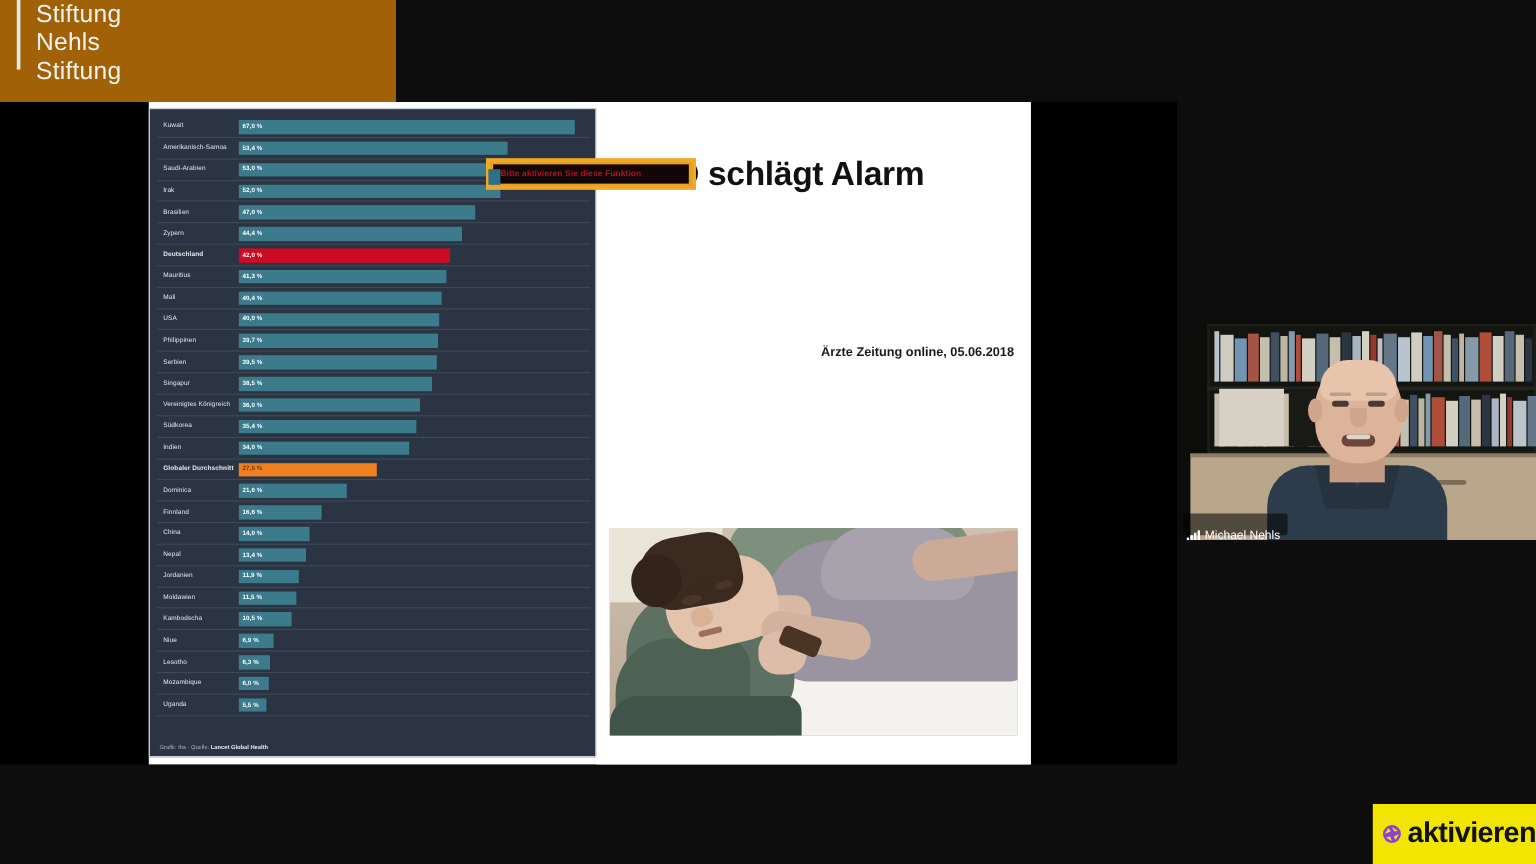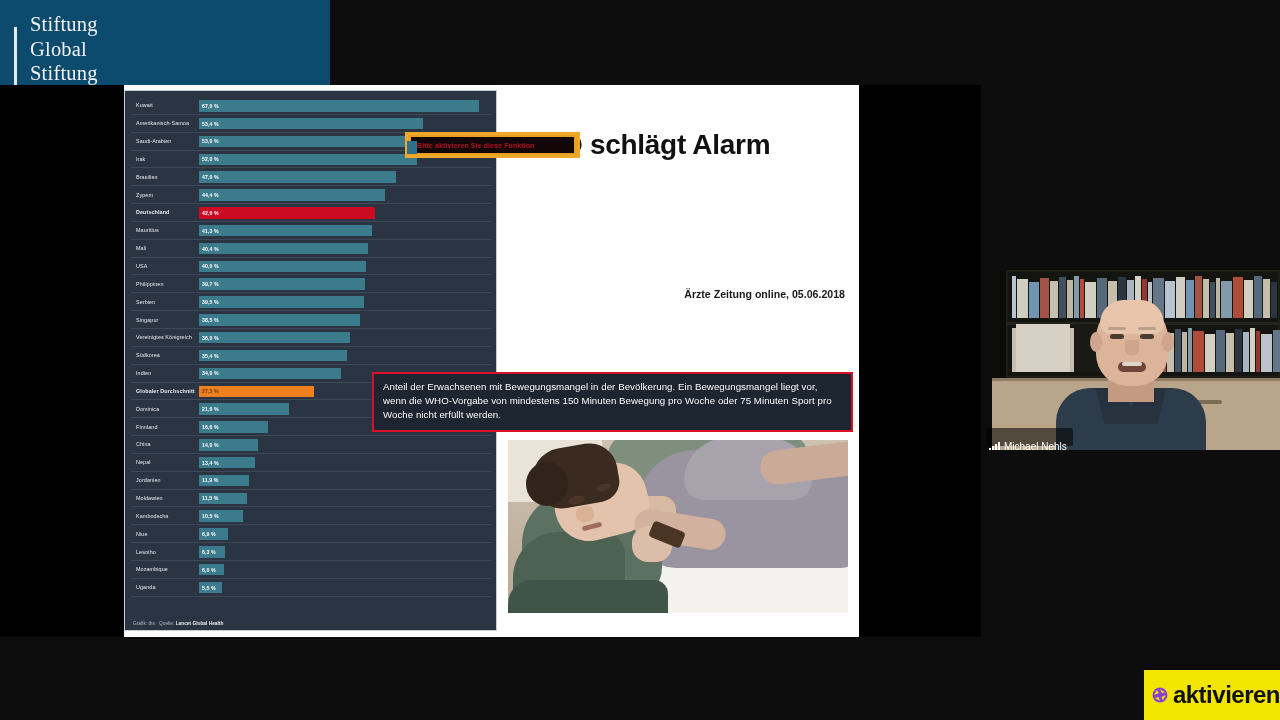--- a/index.html
+++ b/index.html
@@ -6,21 +6,21 @@
   html,body { width:1280px; height:720px; overflow:hidden; }
   body {
     background:#0d0d0d;
     font-family:"Liberation Sans", sans-serif;
     position:relative;
   }
 
   
   #brand-logo {
     position:absolute; left:0; top:0; width:330px; height:85px;
-    background:#0c4a6e; display:flex; align-items:flex-end;font-family:Liberation Serif, serif;
+    background:#a16207; display:flex; align-items:flex-start;
   }
   #brand-bar { width:3px; height:58px; background:#e8e8e8; margin-left:14px; }
   #brand-text { margin-left:13px; color:#f2f2f2; font-size:20.5px; line-height:1.18; font-weight:400; letter-spacing:.2px; }
 
   
   #shared-stage {
     position:absolute; left:0; top:85px; width:981px; height:552px;
     background:#000;
   }
   #slide {
@@ -181,21 +181,21 @@
   }
   #wm-text { font-size:24px; font-weight:bold; color:#111; letter-spacing:-.5px; }
 </style>
 </head>
 <body>
 
 <div id="brand-logo">
   <div id="brand-bar"></div>
   <div id="brand-text">
     <div>Stiftung</div>
-    <div>Global</div>
+    <div>Nehls</div>
     <div>Stiftung</div>
   </div>
 </div>
 
 <div id="shared-stage">
   <div id="slide">
 
     <div id="chart-panel">
       <div id="chart-rows">
           <div class="chart-row">
@@ -451,23 +451,20 @@
         <div class="ph" id="ph-eye1"></div>
         <div class="ph" id="ph-eye2"></div>
         <div class="ph" id="ph-nose"></div>
         <div class="ph" id="ph-mouth"></div>
         <div class="ph" id="ph-armL"></div>
         <div class="ph" id="ph-hand"></div>
         <div class="ph" id="ph-remote"></div>
       </div>
     </div>
 
-    <div id="red-caption">
-      <p>Anteil der Erwachsenen mit Bewegungsmangel in der Bevölkerung. Ein Bewegungsmangel liegt vor, wenn die WHO-Vorgabe von mindestens 150 Minuten Bewegung pro Woche oder 75 Minuten Sport pro Woche nicht erfüllt werden.</p>
-    </div>
 
     <div id="orange-tooltip">
       <div id="tooltip-checkbox"></div>
       <div id="tooltip-inner">
         <span id="tooltip-text">Bitte aktivieren Sie diese Funktion</span>
       </div>
     </div>
 
   </div>
 </div>

